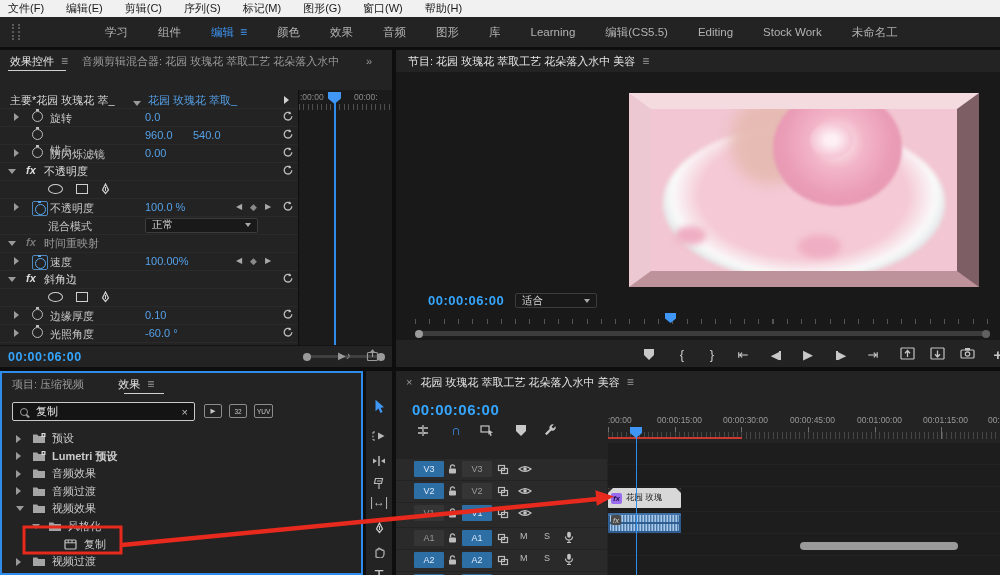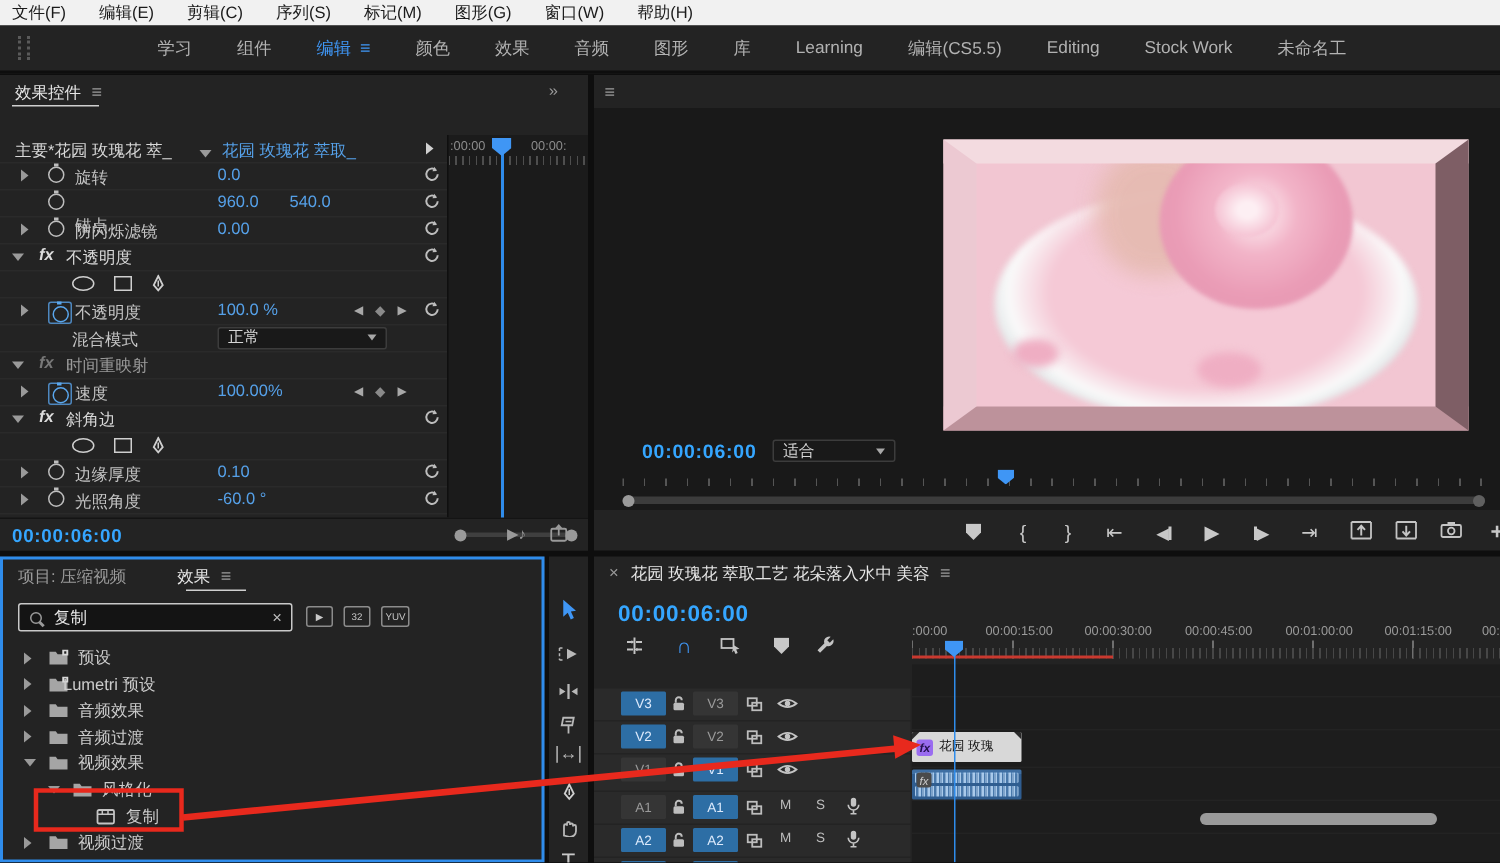--- a/index.html
+++ b/index.html
@@ -134,20 +134,21 @@
     <span class="ws-tab">Editing</span>
     <span class="ws-tab">Stock Work</span>
     <span class="ws-tab">未命名工</span>
   </div>
 <div id="wsgrip"></div>
 
 <div id="ecp" class="abs panel">
   <div class="tabbar">
     <span class="tab-active" style="margin-left:10px">效果控件</span>
     <span class="hamburger">≡</span>
+    <span style="margin-left:14px;max-width:270px;overflow:hidden;text-overflow:clip;">音频剪辑混合器: 花园 玫瑰花 萃取工艺 花朵落入水中</span>
     <span style="position:absolute;right:4px;color:#9a9a9a">»</span>
   </div>
   <div class="underline" style="left:8px;top:20px;width:58px"></div>
 
   <div id="ecp-minitl"></div>
   <div class="abs" style="left:300px;top:42px;font-size:8.5px;color:#8c8c8c">:00:00</div>
   <div class="abs" style="left:354px;top:42px;font-size:8.5px;color:#8c8c8c">00:00:</div>
   <div class="abs" style="left:299px;right:2px;top:54px;height:6px;background:repeating-linear-gradient(90deg,#4e4e4e 0 1px,transparent 1px 4.5px)"></div>
   <div class="ph-head" style="left:328px;top:42px;width:13px;height:12px;z-index:6"></div>
   <div class="playline" style="left:334px;top:44px;height:251px"></div>
@@ -309,20 +310,21 @@
       <svg class="ic" width="13" height="13" viewBox="0 0 13 13">
           <rect x="1.5" y="3.5" width="10" height="8" rx="1" fill="none" stroke="#9a9a9a" stroke-width="1.2"></rect>
           <path d="M6.5 8 V1.5 M4.5 3.5 L6.5 1.2 L8.5 3.5" fill="none" stroke="#9a9a9a" stroke-width="1.2"></path>
         </svg>
     </span>
   </div>
 </div>
 
 <div id="monitor" class="abs panel">
   <div class="tabbar">
+    <span class="tab-active" style="margin-left:12px">节目: 花园 玫瑰花 萃取工艺 花朵落入水中 美容</span>
     <span class="hamburger">≡</span>
   </div>
   <div id="mon-stage">
     <div id="video">
       <div class="bowl"></div>
       <div class="hand"></div>
       <div class="rose"></div>
       <div class="rose-core"></div>
       <div class="petal" style="left:48%;top:78%;width:14%;height:14%"></div>
       <div class="petal" style="left:8%;top:72%;width:10%;height:12%"></div>
@@ -403,21 +405,21 @@
       </div>
       <div class="tree-row" style="top: 74.6px;">
         <span class="tri-r" style="position: absolute; left: 14px;"></span>
         <span style="position: absolute; left: 30px; top: 3px;">
           <svg class="ic" width="14" height="11" viewBox="0 0 14 11">
             <path d="M1 1.5 h4.2 l1.2 1.6 H13 V10 H1 Z" fill="#a5a5a5"></path>
             <rect x="9.5" y="0" width="4" height="4" fill="#d8d8d8"></rect>
             <rect x="10.8" y="1.2" width="1.4" height="1.6" fill="#232323"></rect>
           </svg>
         </span>
-        <span style="position: absolute; left: 40px;">Lumetri 预设</span>
+        <span style="position: absolute; left: 50px; font-weight: bold;">Lumetri 预设</span>
       </div>
       <div class="tree-row" style="top: 92.2px;">
         <span class="tri-r" style="position: absolute; left: 14px;"></span>
         <span style="position: absolute; left: 30px; top: 3px;">
           <svg class="ic" width="14" height="11" viewBox="0 0 14 11">
             <path d="M1 1.5 h4.2 l1.2 1.6 H13 V10 H1 Z" fill="#a5a5a5"></path>
           </svg>
         </span>
         <span style="position: absolute; left: 50px;">音频效果</span>
       </div>

